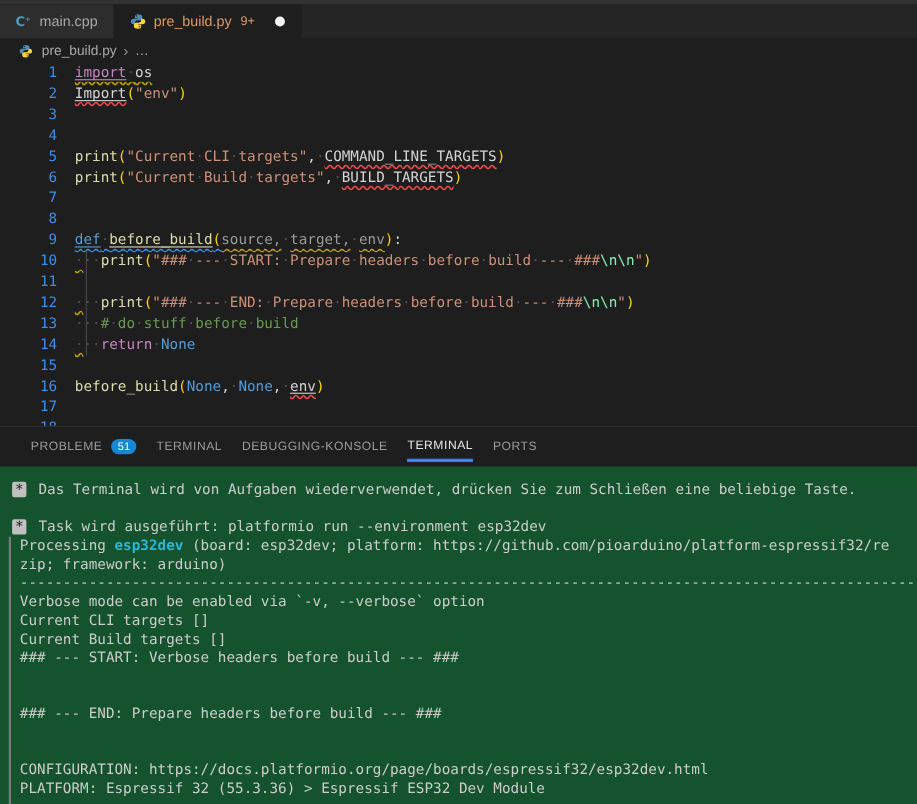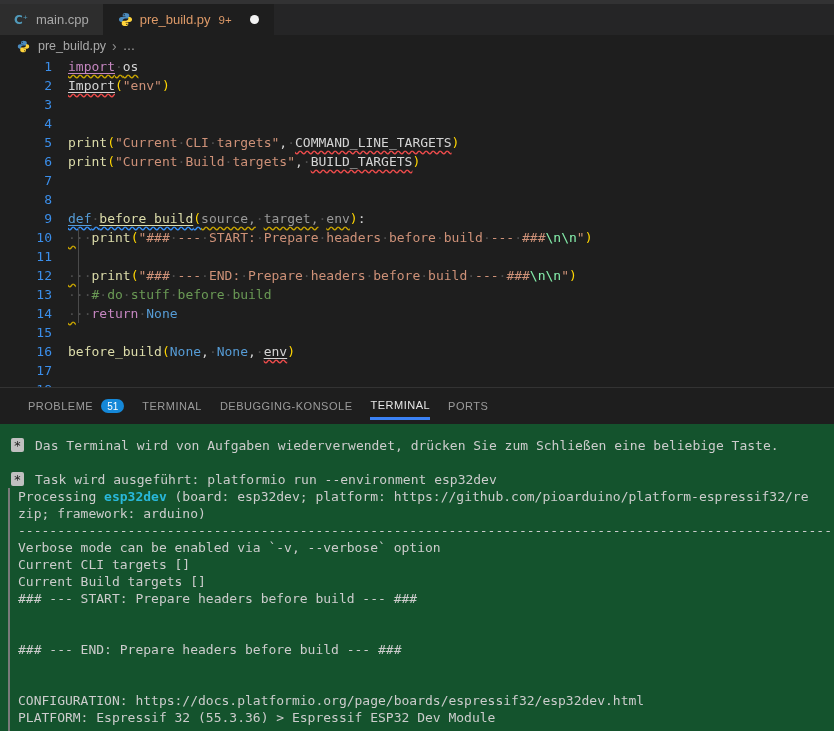--- a/index.html
+++ b/index.html
@@ -211,21 +211,21 @@
       <div>
           <div class="tline"><span class="astbox">*</span><span>Das Terminal wird von Aufgaben wiederverwendet, drücken Sie zum Schließen eine beliebige Taste.</span></div>
           <div class="tline"></div>
           <div class="tline"><span class="astbox">*</span><span>Task wird ausgeführt: platformio run --environment esp32dev</span></div>
           <div class="tline"><span>Processing </span><span class="t cy">esp32dev</span><span> (board: esp32dev; platform: https://github.com/pioarduino/platform-espressif32/re</span></div>
           <div class="tline"><span>zip; framework: arduino)</span></div>
           <div class="tline"><span>------------------------------------------------------------------------------------------------------------------------</span></div>
           <div class="tline"><span>Verbose mode can be enabled via `-v, --verbose` option</span></div>
           <div class="tline"><span>Current CLI targets []</span></div>
           <div class="tline"><span>Current Build targets []</span></div>
-          <div class="tline"><span>### --- START: Prepare headers before build --- ###</span></div>
+          <div class="tline"><span>### --- START: Verbose headers before build --- ###</span></div>
           <div class="tline"></div>
           <div class="tline"></div>
           <div class="tline"><span>### --- END: Prepare headers before build --- ###</span></div>
           <div class="tline"></div>
           <div class="tline"></div>
           <div class="tline"><span>CONFIGURATION: https://docs.platformio.org/page/boards/espressif32/esp32dev.html</span></div>
           <div class="tline"><span>PLATFORM: Espressif 32 (55.3.36) &gt; Espressif ESP32 Dev Module</span></div>
         </div>
       <div class="cmd-gutter"></div>
     </div>

